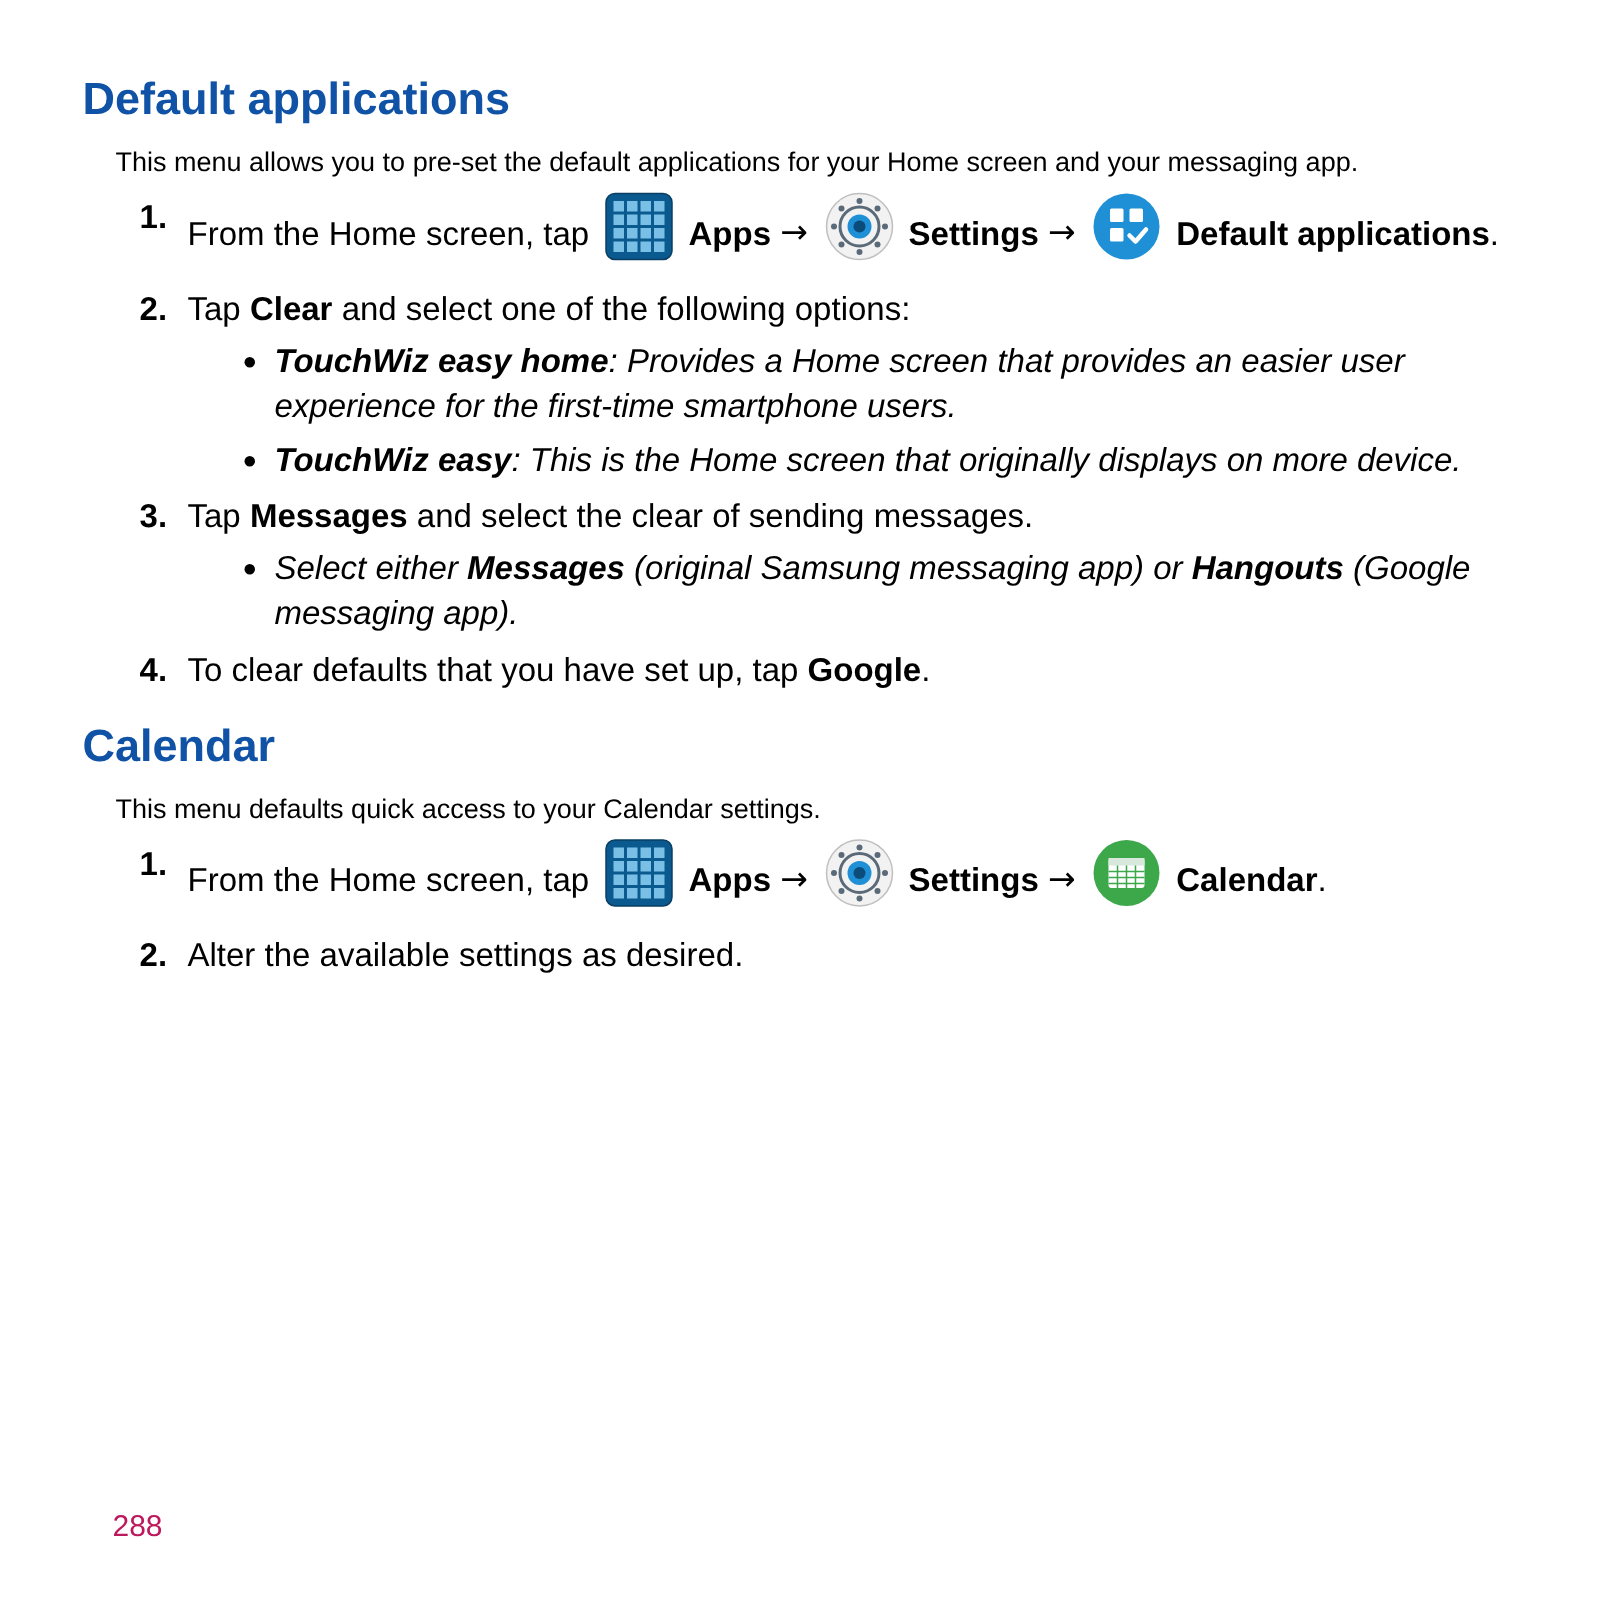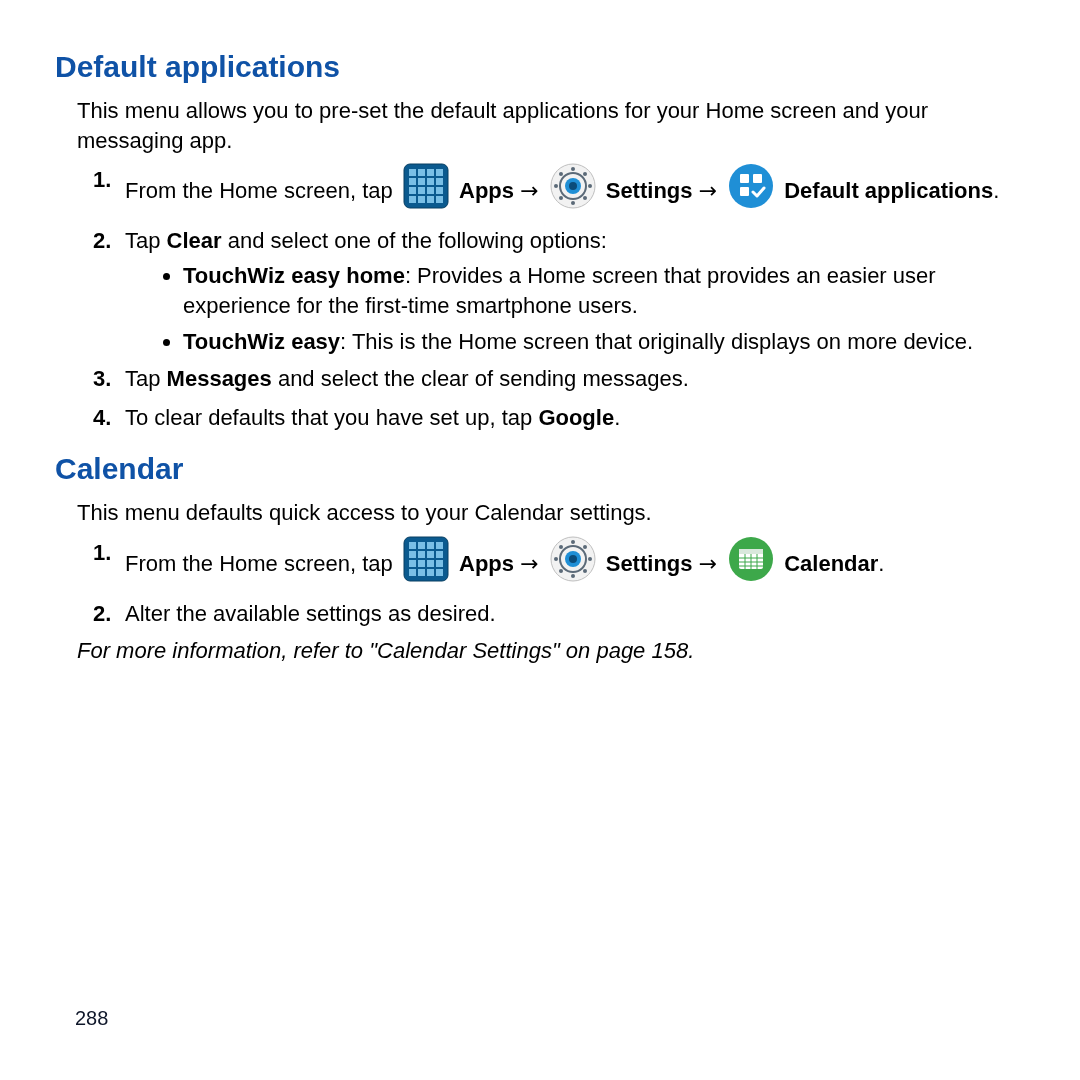--- a/index.html
+++ b/index.html
@@ -19,21 +19,21 @@
     position: relative;
   }
   h2.section {
     color: #0f52a6;
     font-weight: 800;
     font-size: 30px;
     margin: 0 0 12px 0;
     letter-spacing: 0px;
   }
   p.body {
-    font-size: 22px;
+    font-size: 18px;
     line-height: 1.35;
     margin: 0 0 8px 0;
     padding-left: 22px;
   }
   ol.steps {
     list-style: none;
     counter-reset: step;
     margin: 0;
     padding-left: 70px;
   }
@@ -47,41 +47,42 @@
   ol.steps > li::before {
     content: counter(step) ".";
     position: absolute;
     left: -32px;
     font-weight: 700;
   }
   ul.sub {
     list-style: disc;
     margin: 4px 0 6px 0;
     padding-left: 58px;
+    font-style: italic;
   }
   ul.sub > li {
     font-size: 22px;
     line-height: 1.35;
     margin-bottom: 6px;
   }
   .b { font-weight: 700; }
   .icon {
     display: inline-block;
     vertical-align: middle;
     margin: 0 4px;
   }
   .arrow {
     font-family: "DejaVu Sans", Arial, sans-serif;
   }
   .footer {
     position: absolute;
     left: 75px;
     bottom: 50px;
     font-size: 20px;
-    color: #0f172a;
+    color: #be185d;
   }
   .italic { font-style: italic; }
   .step-line {
     line-height: 50px; 
   }
   .step-line > span { vertical-align: middle; }
 </style>
 </head>
 <body>
 
@@ -157,20 +158,25 @@
     <li>
       <span>Tap </span><span class="b">Clear</span><span> and select one of the following options:</span>
       <ul class="sub">
         <li><span class="b">TouchWiz easy home</span><span>: Provides a Home screen that provides an easier user experience for the first-time smartphone users.</span></li>
         <li><span class="b">TouchWiz easy</span><span>: This is the Home screen that originally displays on more device.</span></li>
       </ul>
     </li>
 
     <li>
       <span>Tap </span><span class="b">Messages</span><span> and select the clear of sending messages.</span>
+      <ul class="sub">
+        <li>
+          <span>Select either </span><span class="b">Messages</span><span> (original Samsung messaging app) or </span><span class="b">Hangouts</span><span> (Google messaging app).</span>
+        </li>
+      </ul>
     </li>
 
     <li>
       <span>To clear defaults that you have set up, tap </span><span class="b">Google</span><span>.</span>
     </li>
 
   </ol>
 
   <h2 class="section" style="margin-top:18px;">Calendar</h2>
 
@@ -242,17 +248,16 @@
           </g>
         </svg>
       </span>
       <span class="b">Calendar</span><span>.</span>
     </li>
 
     <li>Alter the available settings as desired.</li>
 
   </ol>
 
-  <p class="body italic" style="padding-left:22px; margin-top:6px;">For more information, refer to "Calendar Settings" on page 158.</p>
 
   <div class="footer">288</div>
 
 </div>
 
 </body></html>

